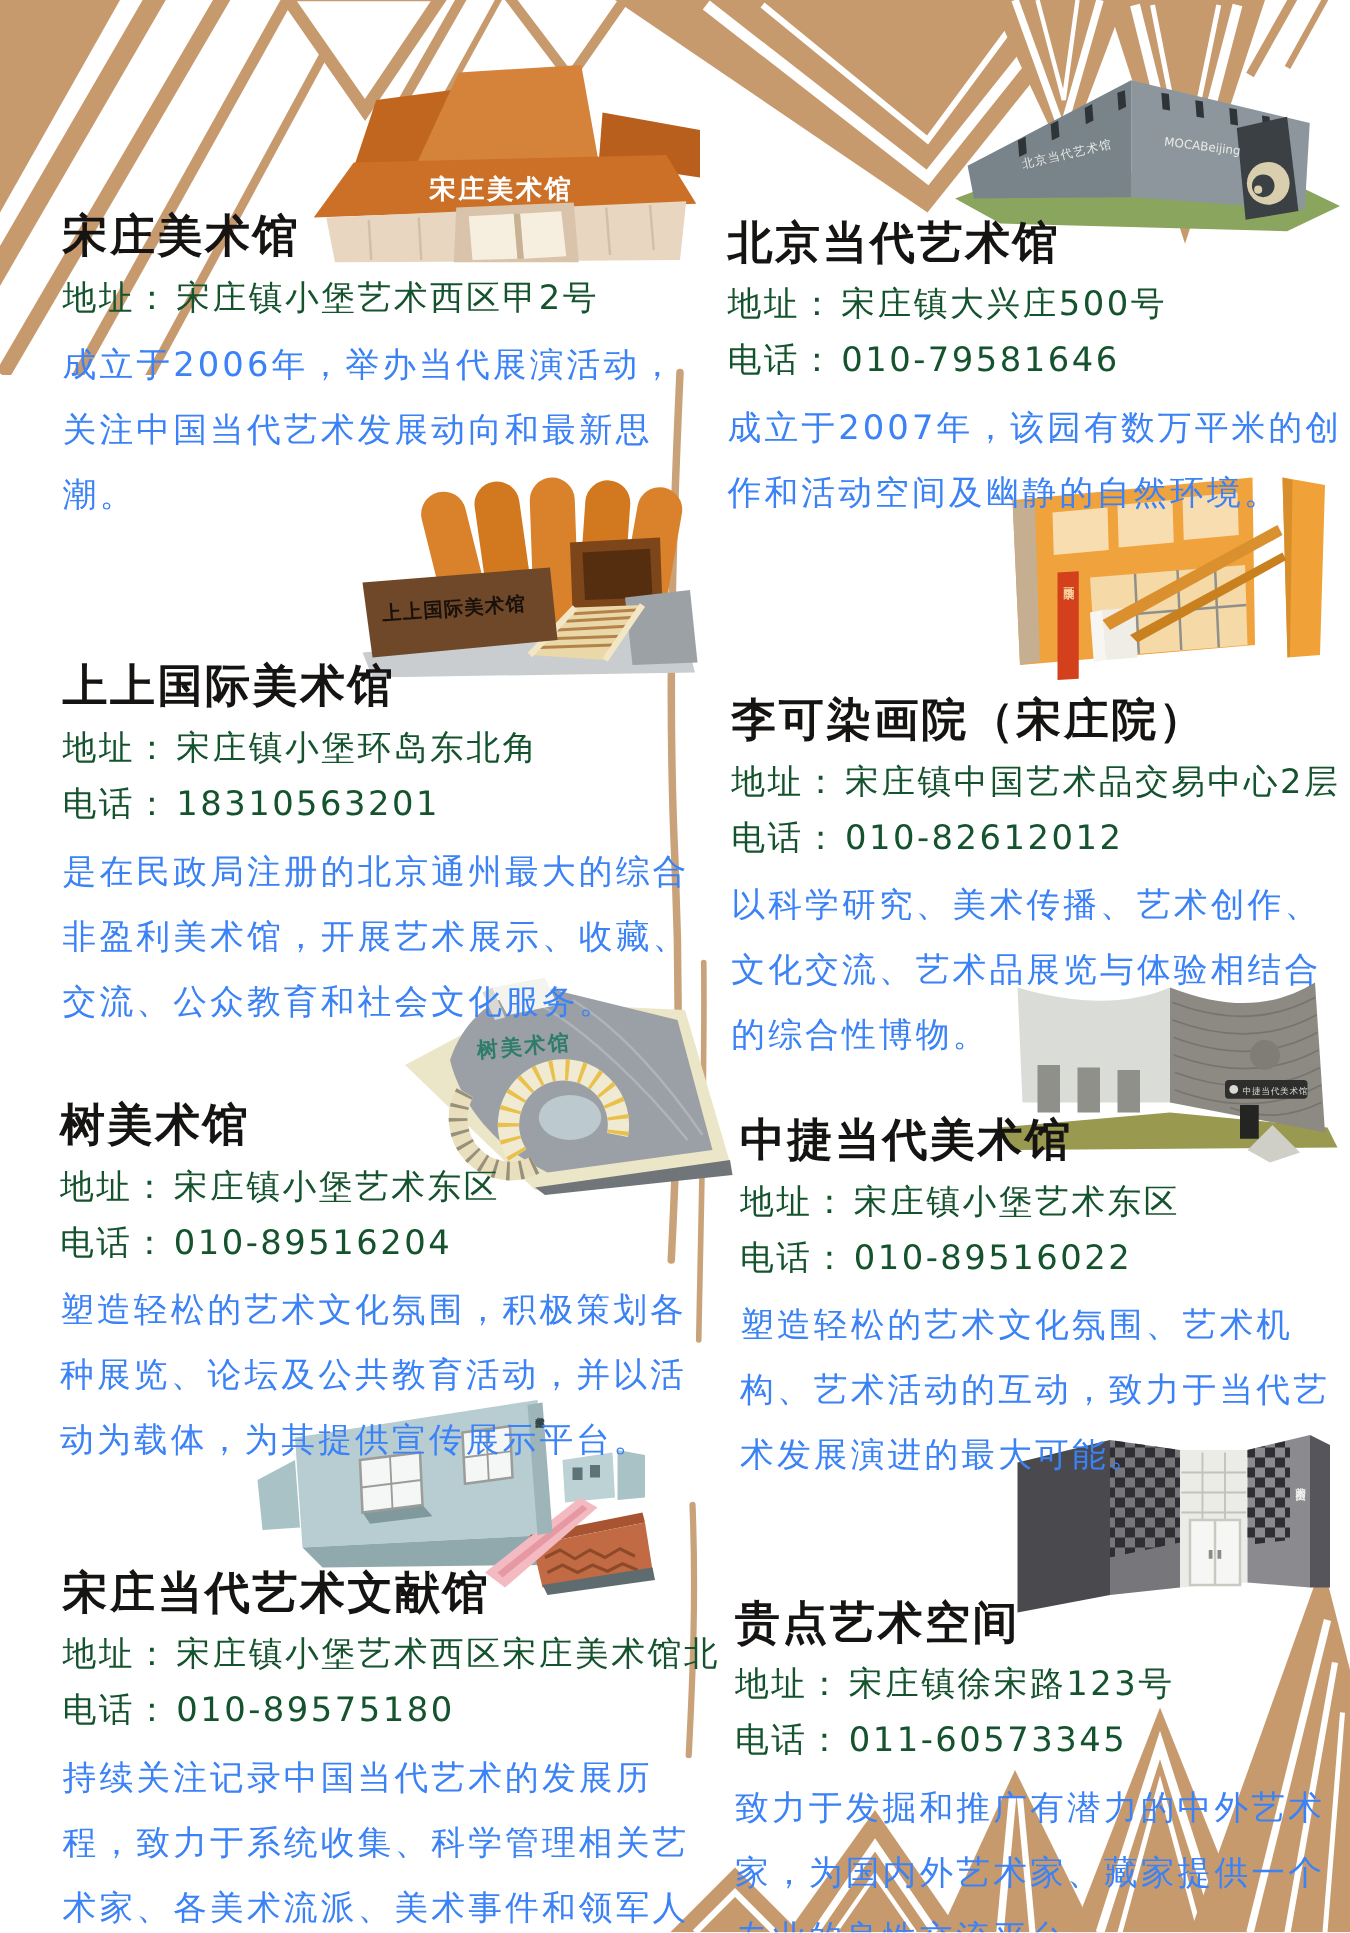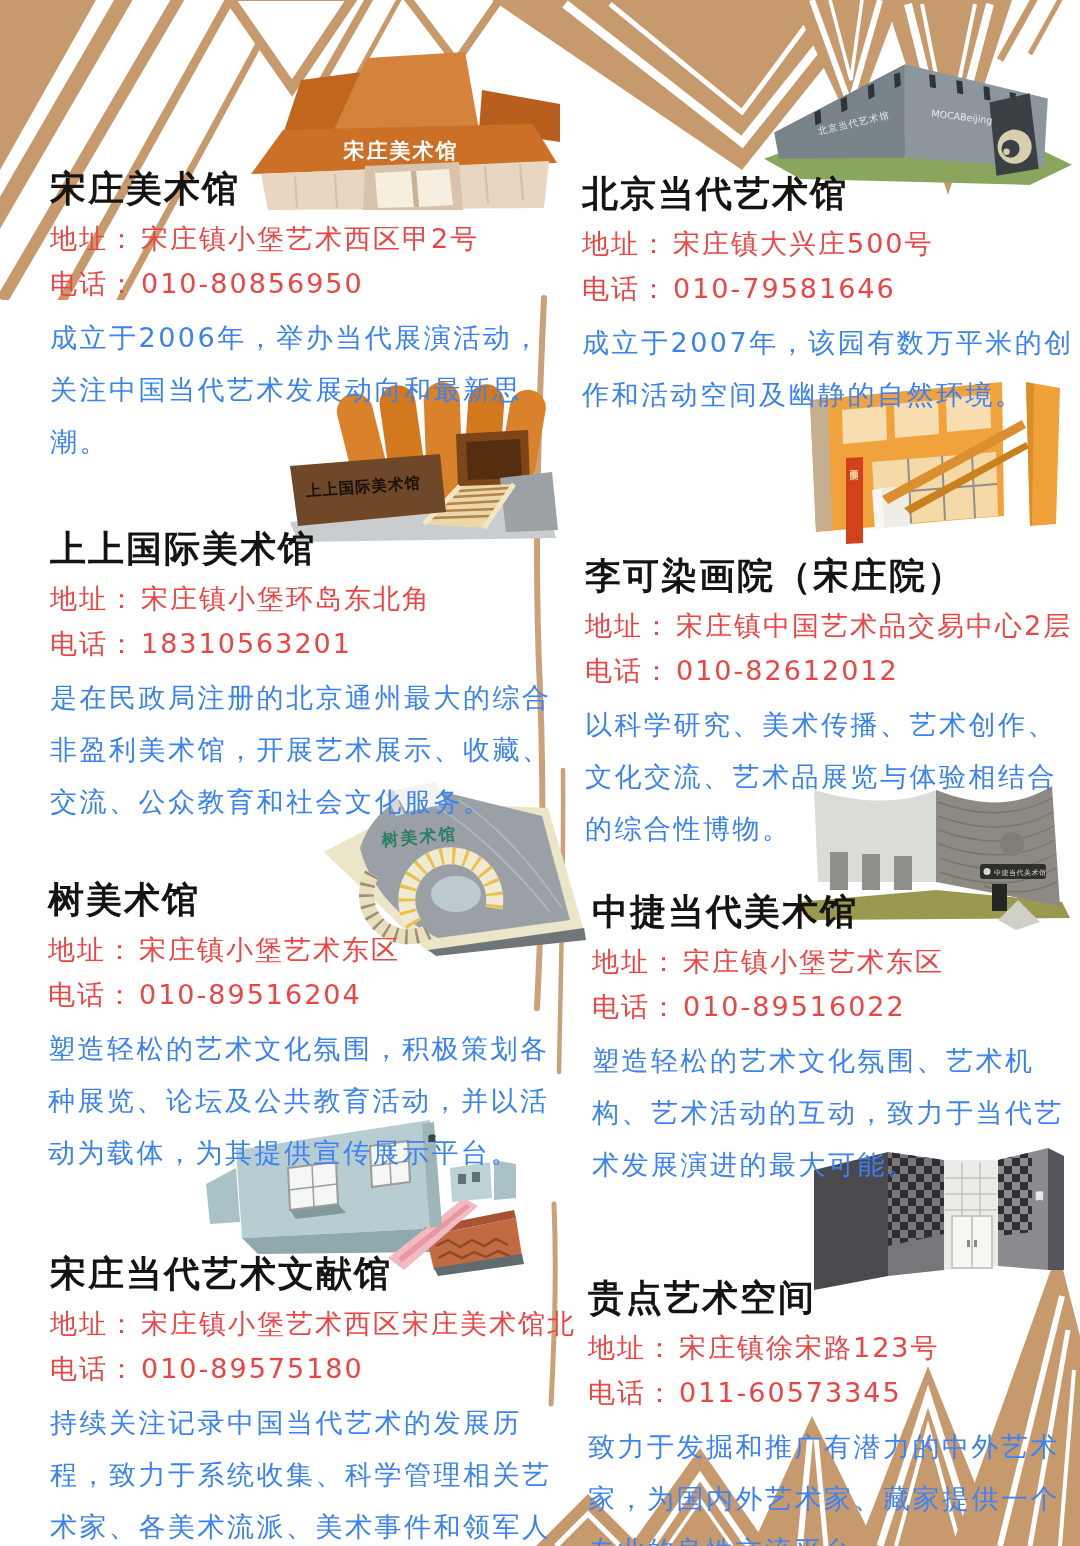--- a/index.html
+++ b/index.html
@@ -3,21 +3,21 @@
 <meta charset="utf-8">
 <style>
   html,body{margin:0;padding:0;background:#ffffff;}
   .page{
     position:relative;width:1080px;height:1546px;overflow:hidden;background:#ffffff;
     font-family:"DejaVu Sans","Liberation Sans",sans-serif;color:#1f1f1f;
   }
   .abs{position:absolute;}
   .card{position:absolute;}
   .m-title{margin:0 0 8px 0;font-size:36px;font-weight:700;letter-spacing:2px;color:#161412;}
-  .m-line{margin:0 0 11px 0;font-size:27px;letter-spacing:2px;line-height:34px;white-space:nowrap;color:#ef4444;}
+  .m-line{margin:0 0 11px 0;font-size:27px;letter-spacing:2px;line-height:34px;white-space:nowrap;color:#14532d;}
   .lab{margin-right:4px;}
   .m-desc{margin:6px 0 0 0;font-size:27px;letter-spacing:2.5px;line-height:52px;color:#3b82f6;}
   svg{display:block;}
   svg text{font-family:"DejaVu Sans","Liberation Sans",sans-serif;}
   .vt{writing-mode:vertical-rl;text-orientation:upright;}
   .deco{pointer-events:none;}
 </style>
 </head>
 <body>
 
@@ -232,21 +232,20 @@
       <polygon points="202,42 252,30 252,152 202,148" fill="#8a8a8f"></polygon>
       <polygon points="202,42 236,34 236,114 202,118" fill="url(#chk)"></polygon>
       <polygon points="252,30 268,38 268,152 252,152" fill="#55555b"></polygon>
       <text class="vt" x="244" y="66" font-size="8.5" fill="#f0f0ee">贵点艺术空间</text>
     </svg>
   </div>
 
   <section class="card" style="left:50px;top:165px;width:505px;">
     <h2 class="m-title">宋庄美术馆</h2>
     <p class="m-line"><span class="lab">地址：</span><span>宋庄镇小堡艺术西区甲2号</span></p>
-    <p class="m-line"><span class="lab">电话：</span><span>010-80856950</span></p>
     <p class="m-desc">成立于2006年，举办当代展演活动，关注中国当代艺术发展动向和最新思潮。</p>
   </section>
 
   <section class="card" style="left:50px;top:525px;width:505px;">
     <h2 class="m-title">上上国际美术馆</h2>
     <p class="m-line"><span class="lab">地址：</span><span>宋庄镇小堡环岛东北角</span></p>
     <p class="m-line"><span class="lab">电话：</span><span>18310563201</span></p>
     <p class="m-desc">是在民政局注册的北京通州最大的综合非盈利美术馆，开展艺术展示、收藏、交流、公众教育和社会文化服务。</p>
   </section>
 

